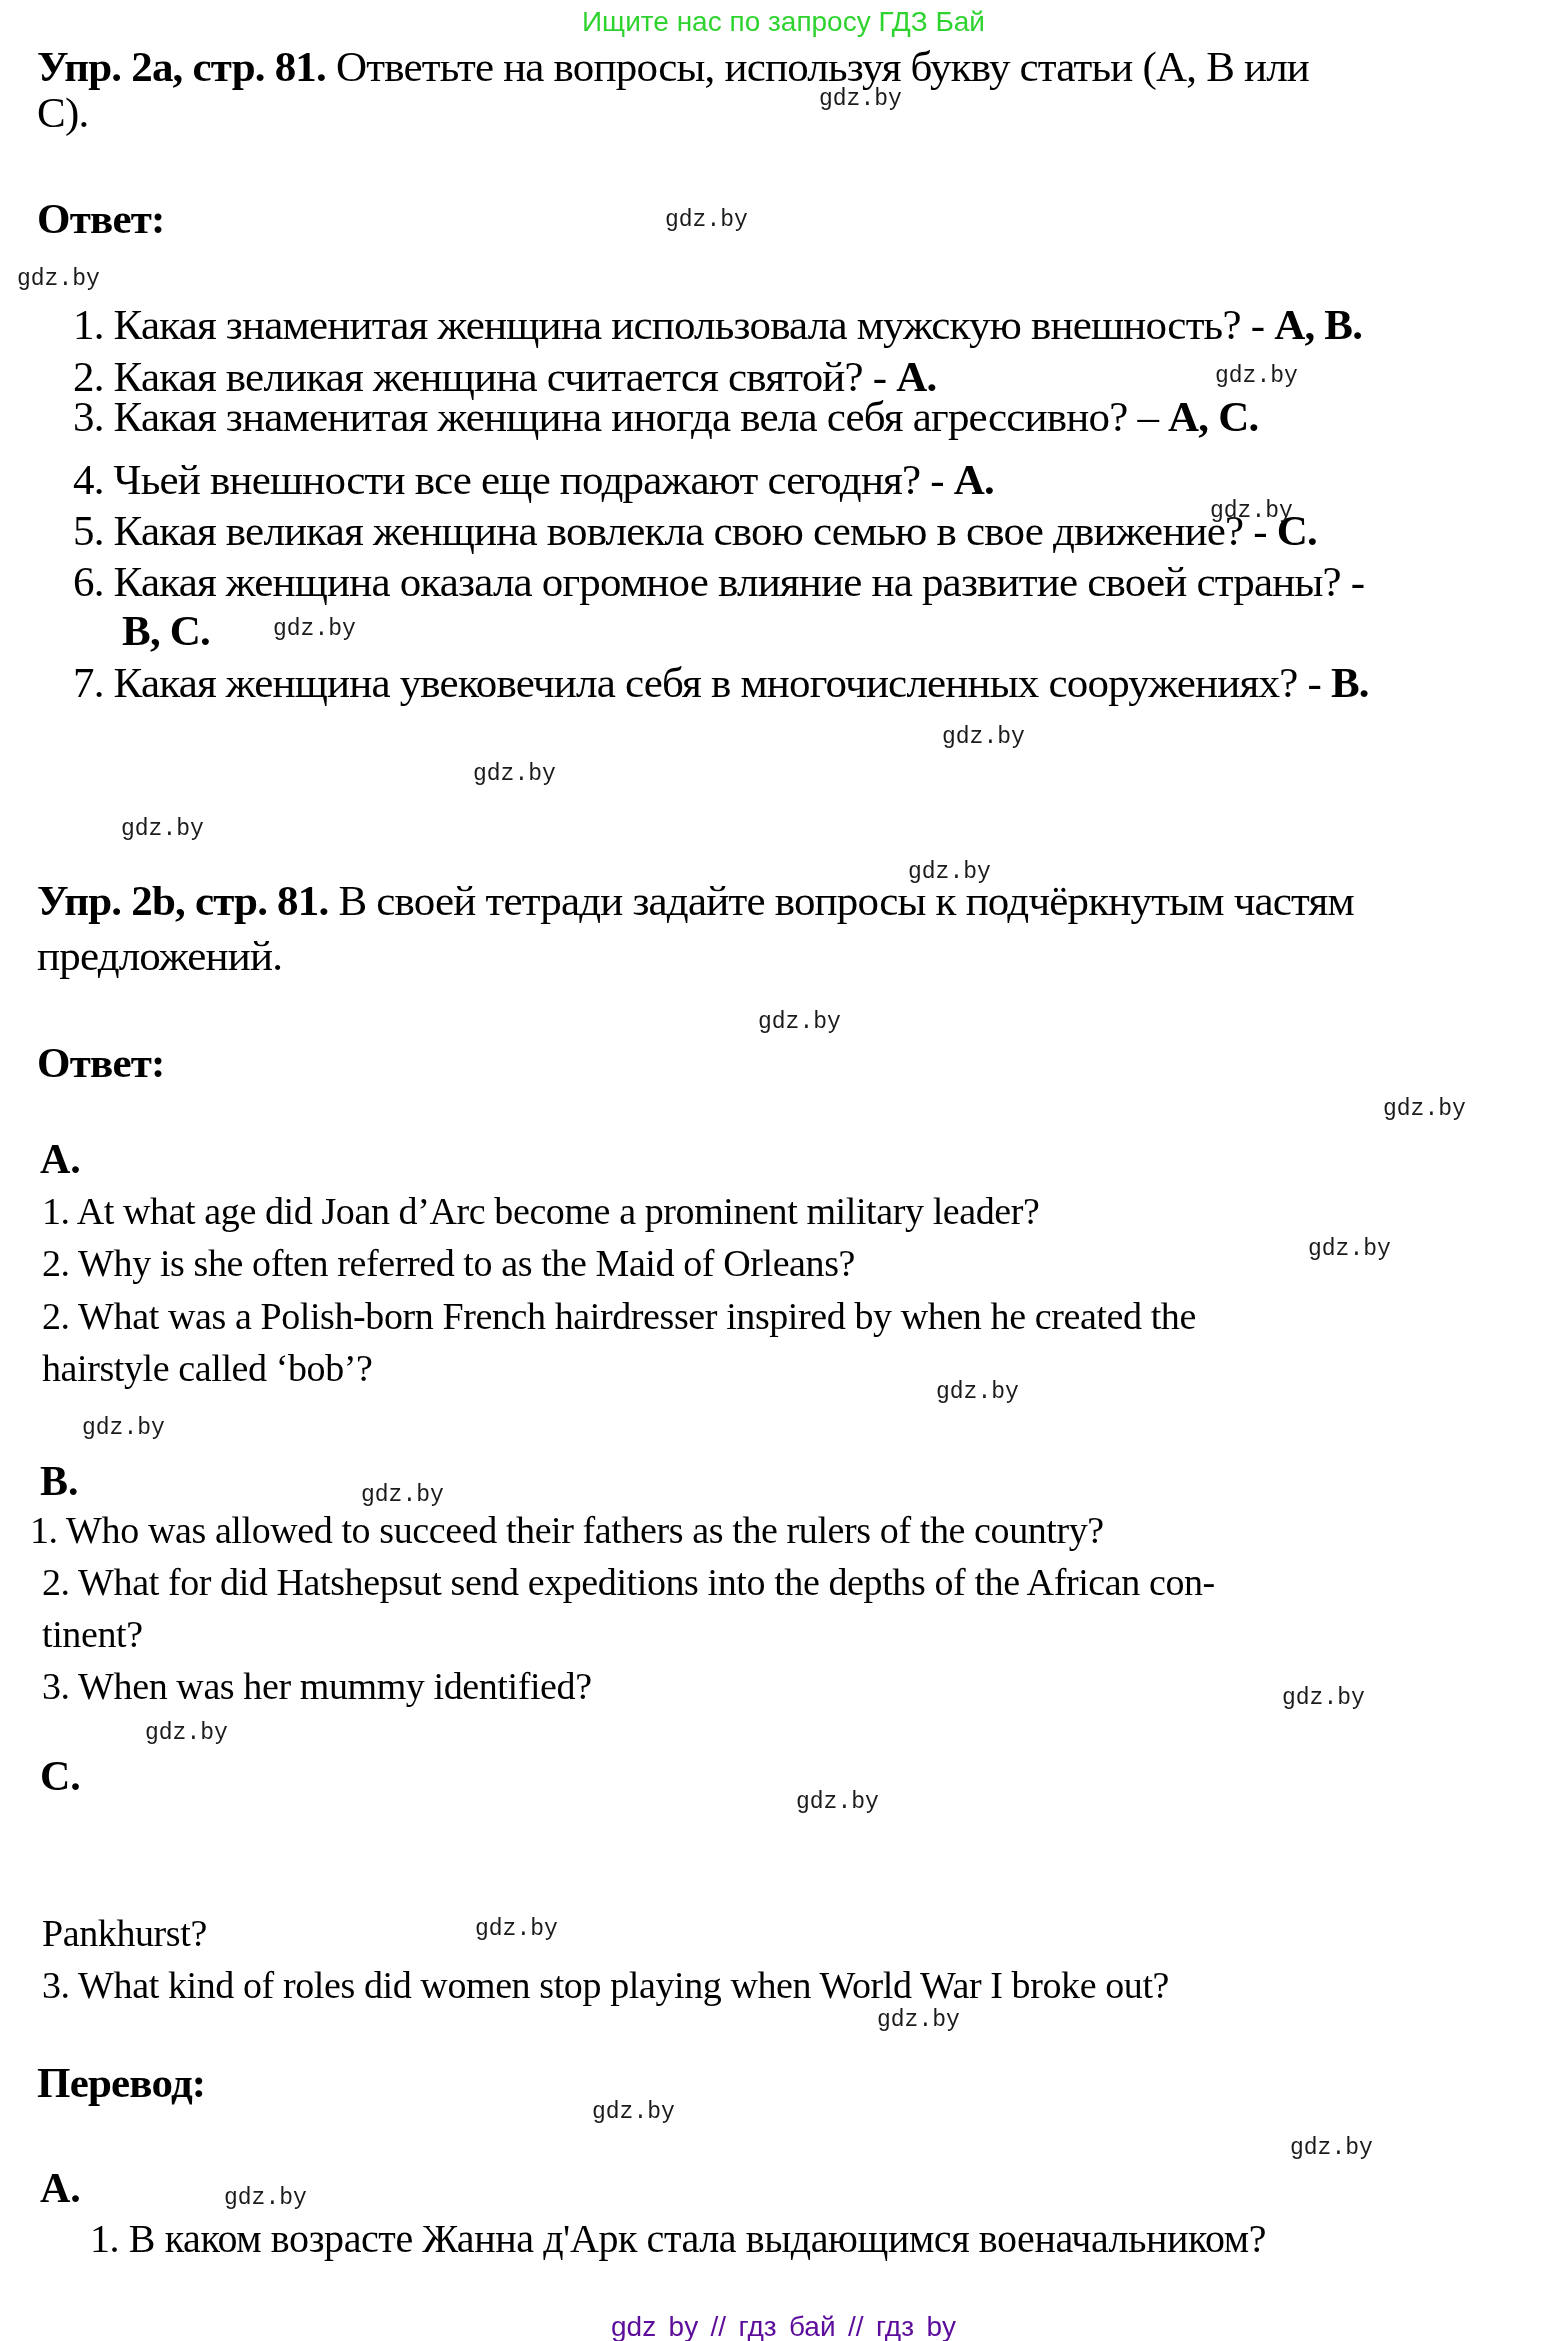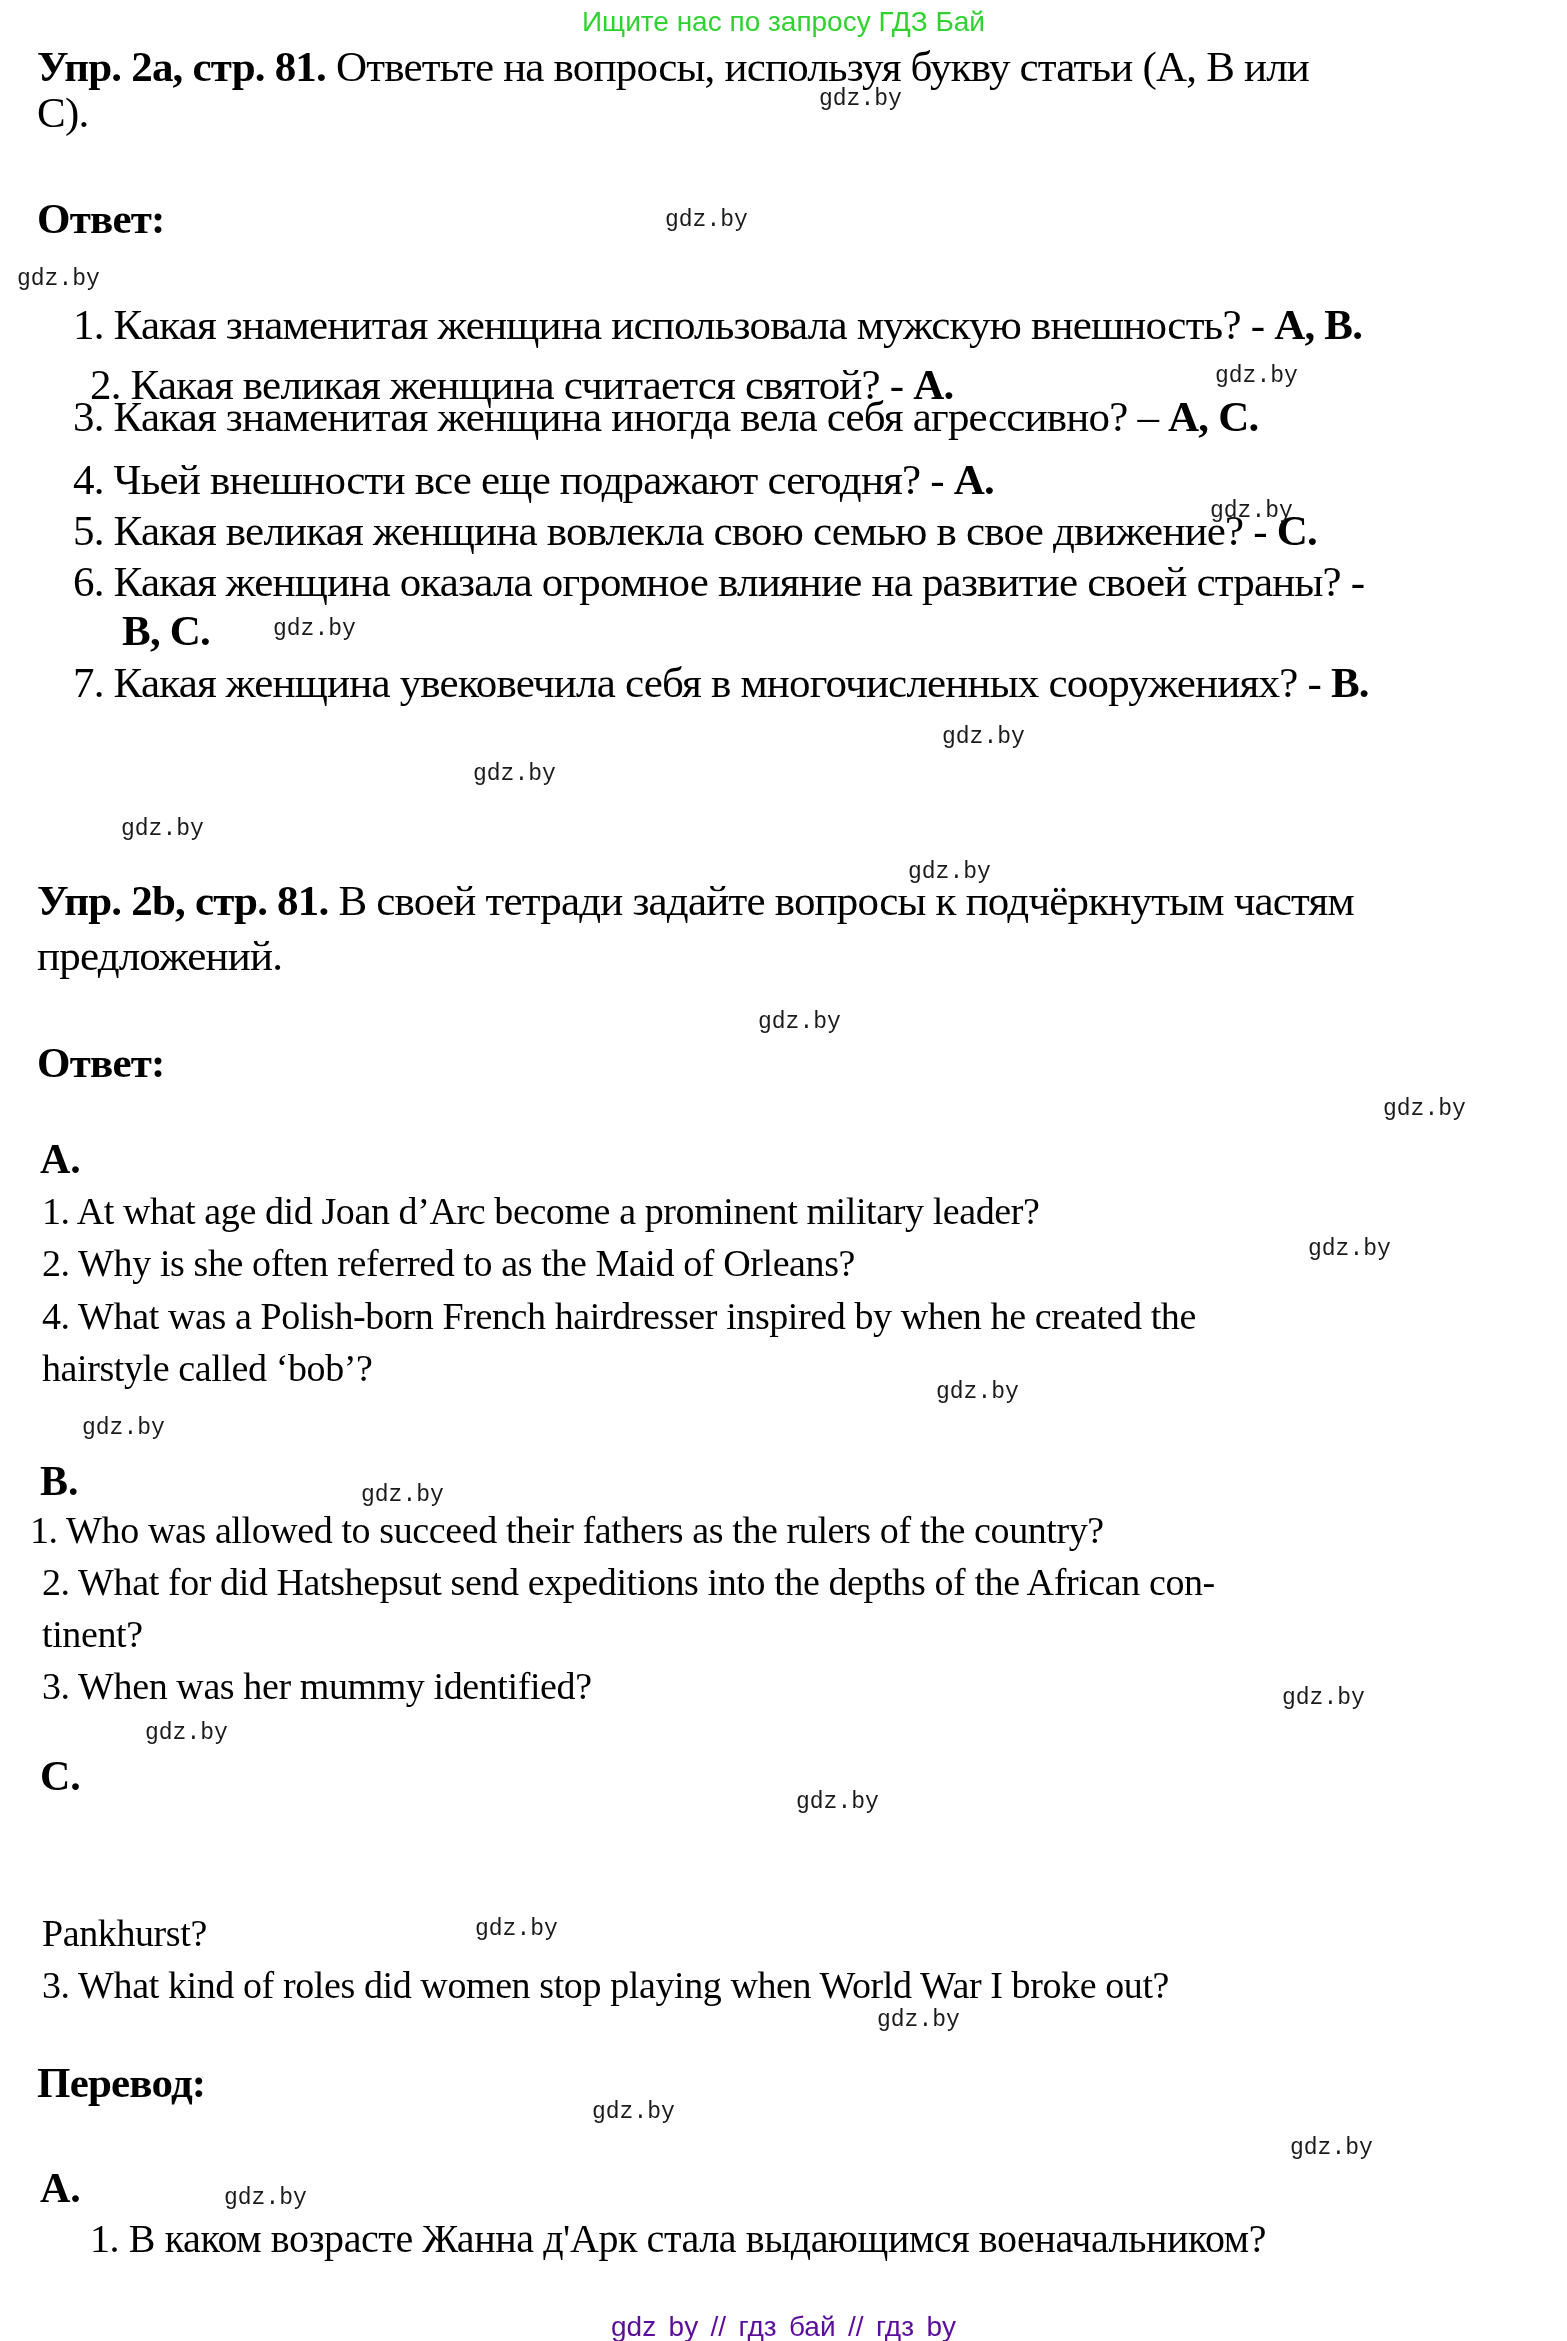--- a/index.html
+++ b/index.html
@@ -42,37 +42,37 @@
 <div id="page">
 
   <div class="banner">Ищите нас по запросу ГДЗ Бай</div>
 
   <div class="line ru" style="top:45px;left:37px;"><span class="b">Упр. 2а, стр. 81.</span><span> Ответьте на вопросы, используя букву статьи (А, В или</span></div>
   <div class="line ru" style="top:91px;left:37px;">С).</div>
 
   <div class="line ru b" style="top:197px;left:37px;">Ответ:</div>
 
   <div class="line ru" style="top:303px;left:73px;"><span>1. Какая знаменитая женщина использовала мужскую внешность? - </span><span class="b">А, В.</span></div>
-  <div class="line ru" style="top:355px;left:90px;margin-top:8px;"><span>2. Какая великая женщина считается святой? - </span><span class="b">А.</span></div>
+  <div class="line ru" style="top:355px;left:73px;"><span>2. Какая великая женщина считается святой? - </span><span class="b">А.</span></div>
   <div class="line ru" style="top:395px;left:73px;"><span>3. Какая знаменитая женщина иногда вела себя агрессивно? – </span><span class="b">А, С.</span></div>
   <div class="line ru" style="top:458px;left:73px;"><span>4. Чьей внешности все еще подражают сегодня? - </span><span class="b">А.</span></div>
   <div class="line ru" style="top:509px;left:73px;"><span>5. Какая великая женщина вовлекла свою семью в свое движение? - </span><span class="b">С.</span></div>
   <div class="line ru" style="top:560px;left:73px;"><span>6. Какая женщина оказала огромное влияние на развитие своей страны? -</span></div>
   <div class="line ru" style="top:609px;left:122px;"><span class="b">В, С.</span></div>
   <div class="line ru" style="top:661px;left:73px;"><span>7. Какая женщина увековечила себя в многочисленных сооружениях? - </span><span class="b">В.</span></div>
 
   <div class="line ru" style="top:879px;left:37px;"><span class="b">Упр. 2b, стр. 81.</span><span> В своей тетради задайте вопросы к подчёркнутым частям</span></div>
   <div class="line ru" style="top:934px;left:37px;">предложений.</div>
 
   <div class="line ru b" style="top:1041px;left:37px;">Ответ:</div>
 
   <div class="line lbl" style="top:1138px;left:40px;">A.</div>
   <div class="line en" style="top:1192px;left:42px;">1. At what age did Joan d’Arc become a prominent military leader?</div>
   <div class="line en" style="top:1244px;left:42px;">2. Why is she often referred to as the Maid of Orleans?</div>
-  <div class="line en" style="top:1297px;left:42px;">4. What was a Polish-born French hairdresser inspired by when he created the</div>
+  <div class="line en" style="top:1297px;left:42px;">2. What was a Polish-born French hairdresser inspired by when he created the</div>
   <div class="line en" style="top:1349px;left:42px;">hairstyle called ‘bob’?</div>
 
   <div class="line lbl" style="top:1460px;left:40px;">B.</div>
   <div class="line en" style="top:1511px;left:30px;">1. Who was allowed to succeed their fathers as the rulers of the country?</div>
   <div class="line en" style="top:1563px;left:42px;">2. What for did Hatshepsut send expeditions into the depths of the African con-</div>
   <div class="line en" style="top:1615px;left:42px;">tinent?</div>
   <div class="line en" style="top:1667px;left:42px;">3. When was her mummy identified?</div>
 
   <div class="line lbl" style="top:1755px;left:40px;">C.</div>
   <div class="line en" style="top:1914px;left:42px;">Pankhurst?</div>

